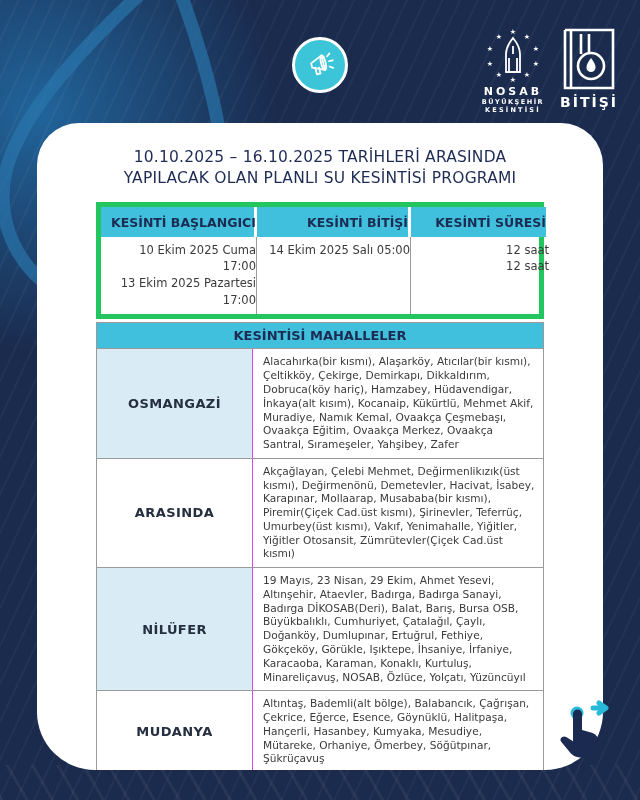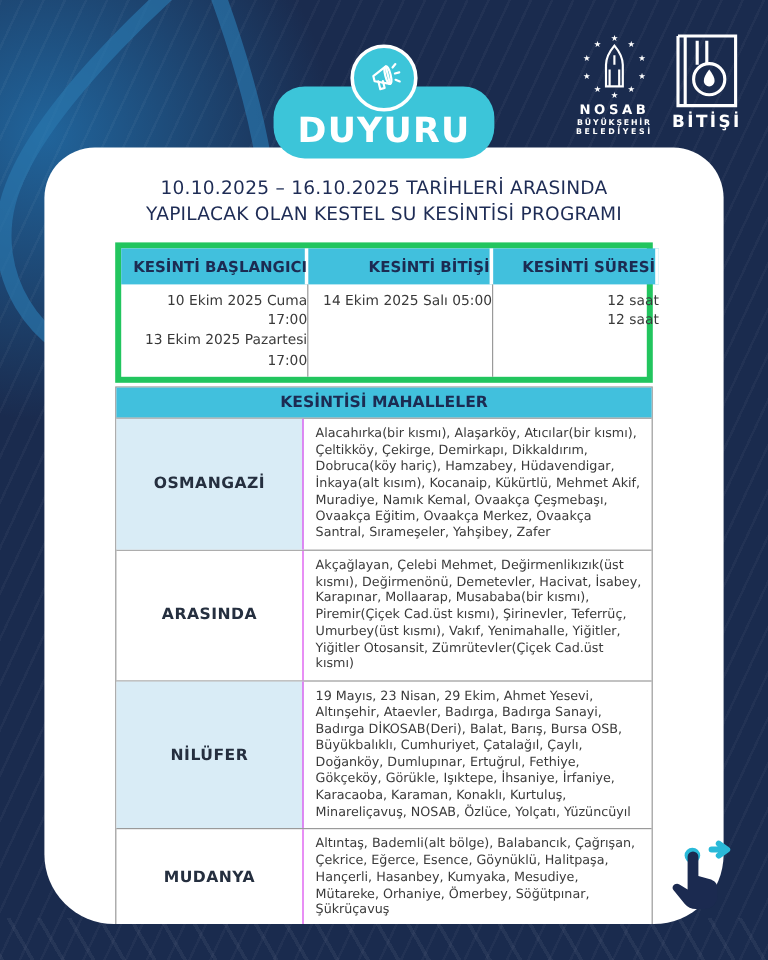--- a/index.html
+++ b/index.html
@@ -79,23 +79,20 @@
   <div class="mega-circle">
     <svg width="36" height="36" viewBox="0 0 48 48">
       <g transform="rotate(-14 24 24)" stroke="#fff" fill="none" stroke-width="2.4" stroke-linejoin="round" stroke-linecap="round">
         <path d="M13 19 L29 12 L29 32 L13 25 Z"></path>
         <ellipse cx="29" cy="22" rx="3" ry="10"></ellipse>
         <path d="M17 26 L17 35 L22 35 L22 27"></path>
         <path d="M36 15 L40 12 M37 22 L42 22 M36 29 L40 32"></path>
       </g>
     </svg>
   </div>
-  <div class="badge">
-    <span>DUYURU</span>
-  </div>
 
   <div class="logos">
     <div class="logo">
       <svg width="54" height="54" viewBox="0 0 54 54">
         <g fill="#fff">
           <text x="27" y="6" font-size="7" text-anchor="middle">★</text>
           <text x="41" y="11" font-size="7" text-anchor="middle">★</text>
           <text x="50" y="23" font-size="7" text-anchor="middle">★</text>
           <text x="50" y="38" font-size="7" text-anchor="middle">★</text>
           <text x="41" y="49" font-size="7" text-anchor="middle">★</text>
@@ -105,39 +102,39 @@
           <text x="4" y="23" font-size="7" text-anchor="middle">★</text>
           <text x="13" y="11" font-size="7" text-anchor="middle">★</text>
         </g>
         <g stroke="#fff" fill="none" stroke-width="1.8">
           <path d="M27 10 C22 16 20 20 20 26 L20 44 L34 44 L34 26 C34 20 32 16 27 10 Z"></path>
           <path d="M23 44 L23 30 M31 44 L31 30 M27 18 L27 26"></path>
         </g>
       </svg>
       <div class="logo-txt1">NOSAB</div>
       <div class="logo-txt2">BÜYÜKŞEHİR</div>
-      <div class="logo-txt3">BELEDİYESİ</div>
+      <div class="logo-txt3">KESİNTİSİ</div>
     </div>
     <div class="logo">
       <svg width="52" height="62" viewBox="0 0 52 62">
         <g stroke="#fff" fill="none" stroke-width="2.6">
           <path d="M8 2 L8 60 M2 2 L50 2 L50 60 L2 60 L2 2"></path>
           <path d="M18 6 L18 26 M26 6 L26 26"></path>
           <circle cx="28" cy="38" r="13"></circle>
           <path d="M28 30 C25 34 23.5 36.5 23.5 39.5 a4.5 4.5 0 0 0 9 0 C32.5 36.5 31 34 28 30 Z" fill="#fff" stroke="none"></path>
         </g>
       </svg>
       <div class="buski-txt">BİTİŞİ</div>
     </div>
   </div>
 
   <div class="card">
     <div class="title">
       <span>10.10.2025 – 16.10.2025 TARİHLERİ ARASINDA</span><br>
-      <span>YAPILACAK OLAN KESTEL SU KESİNTİSİ PROGRAMI</span>
+      <span>YAPILACAK OLAN PLANLI SU KESİNTİSİ PROGRAMI</span>
     </div>
 
     <div class="tbl-wrap">
       <div class="schedule">
         <div class="sch-th">KESİNTİ BAŞLANGICI</div>
         <div class="sch-th">KESİNTİ BİTİŞİ</div>
         <div class="sch-th">KESİNTİ SÜRESİ</div>
         <div class="sch-td">
           <div>10 Ekim 2025 Cuma 17:00</div>
           <div>13 Ekim 2025 Pazartesi 17:00</div>

